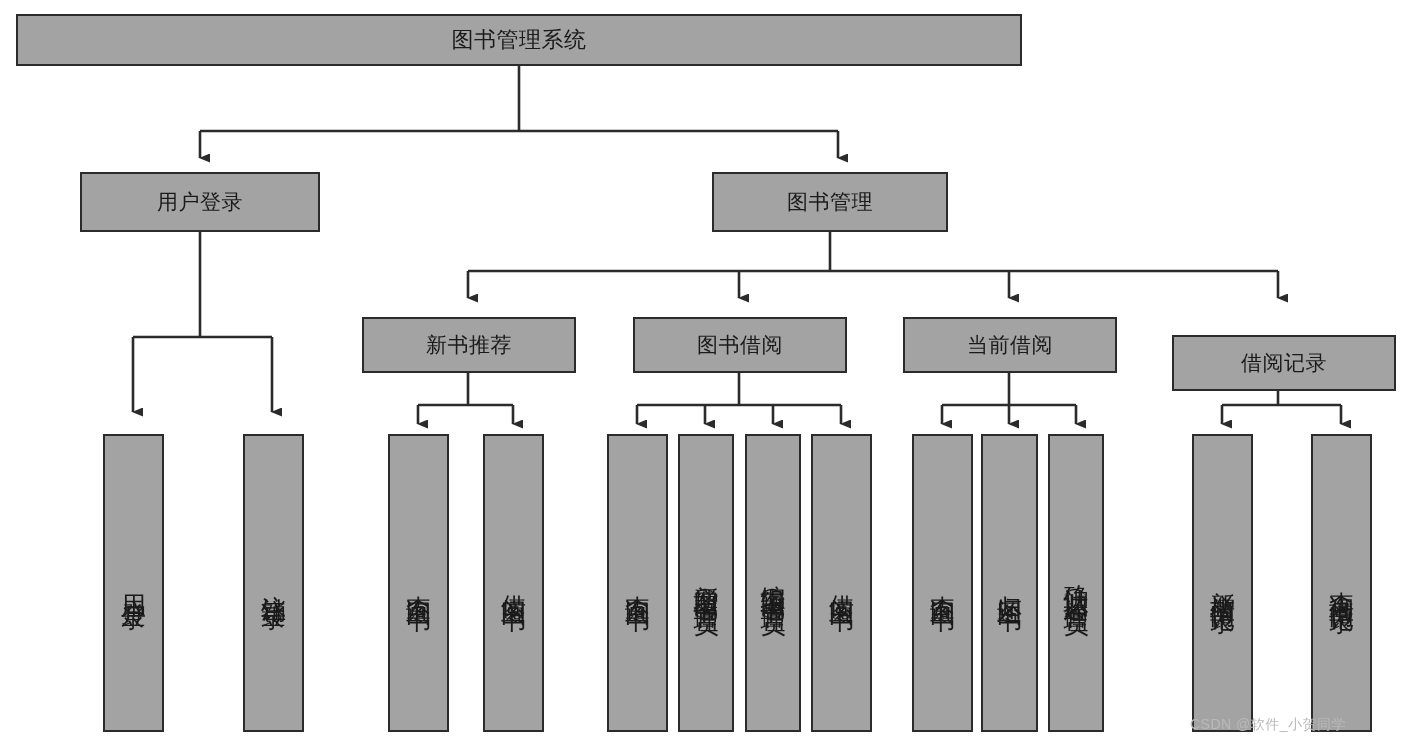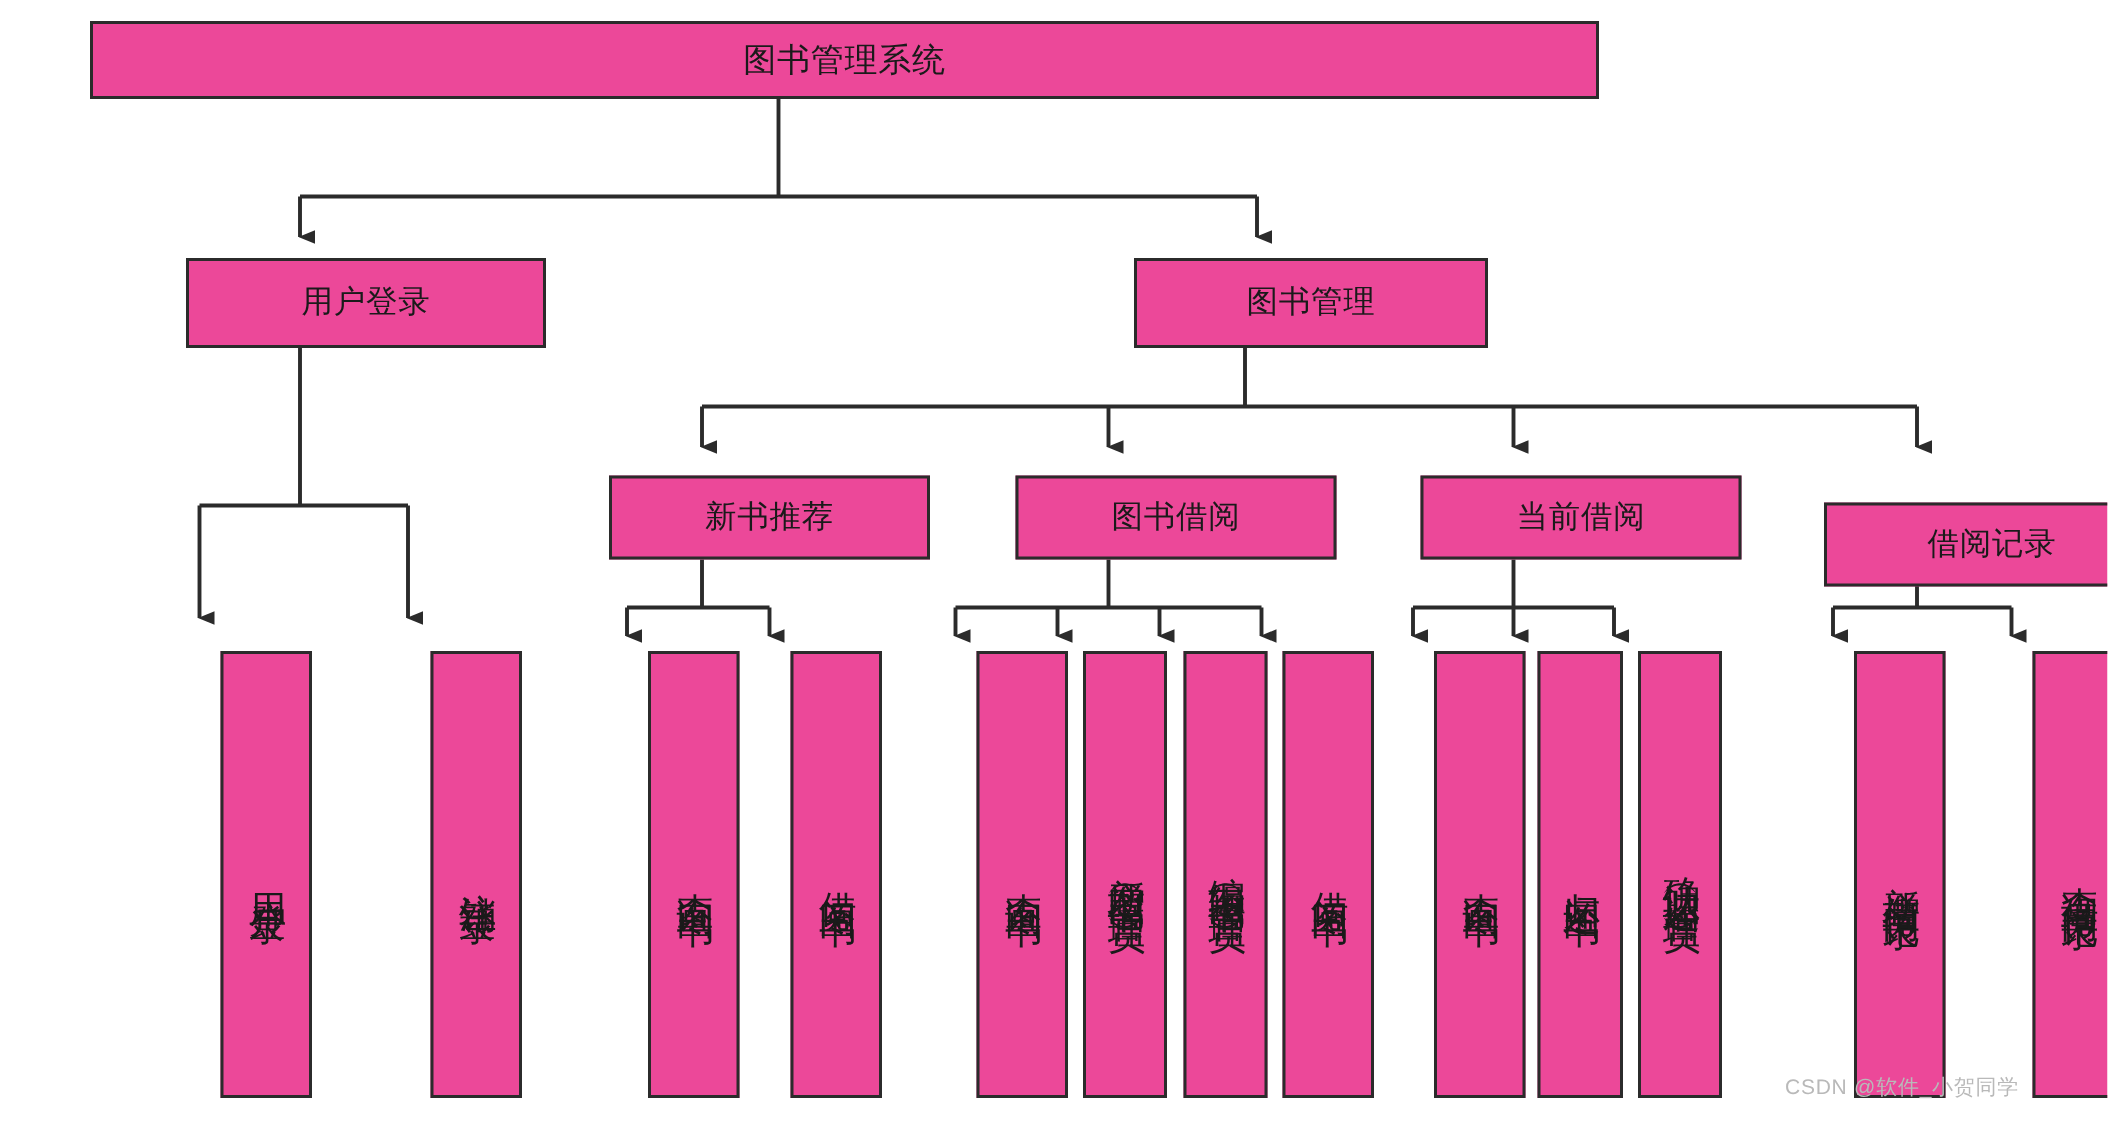--- a/index.html
+++ b/index.html
@@ -23,27 +23,26 @@
     left: 0;
     top: 0;
     width: 1405px;
     height: 747px;
     pointer-events: none;
   }
   .node {
     position: absolute;
     box-sizing: border-box;
     border: 2px solid #2b2b2b;
-    background: #ec4899;
+    background: #a3a3a3;
     display: flex;
     align-items: center;
     justify-content: center;
     color: #1a1a1a;
     overflow: hidden;
-    margin-left: 44px;
   }
   .node .label {
     display: block;
     text-align: center;
     line-height: 1.12;
     letter-spacing: 0.5px;
   }
   
   .node.horiz .label {
     font-size: 21px;

